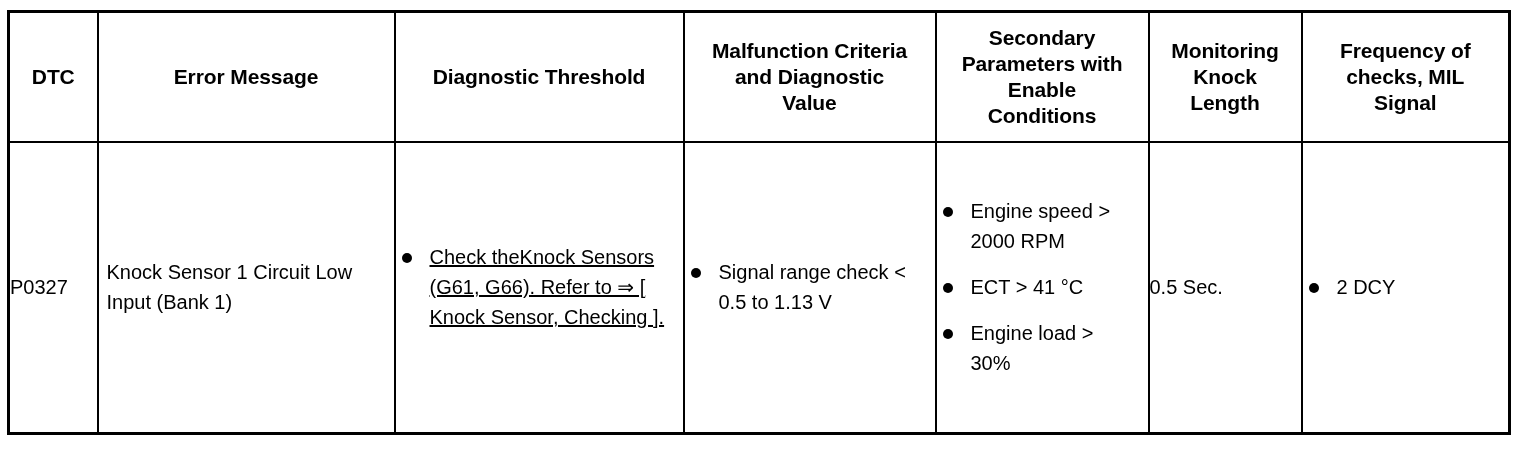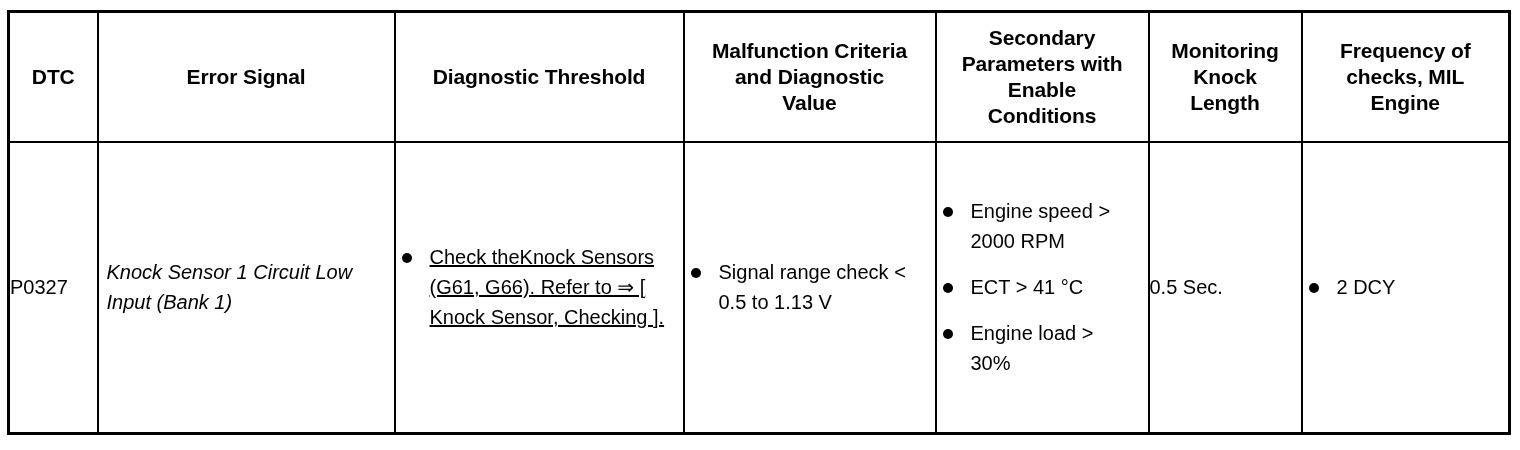--- a/index.html
+++ b/index.html
@@ -65,21 +65,21 @@
 
   
   .body-row { height: 290px; }
   .body-cell {
     font-size: 20px;
     line-height: 30px;
     font-weight: normal;
     padding: 4px 8px;
   }
   .cell-center { text-align: center; }
-  .cell-left   { text-align: left; font-style: italic; }
+  .cell-left   { text-align: left; }
 
   
   ul.bullets {
     list-style: none;
     margin: 0;
     padding: 0;
   }
   ul.bullets > li {
     position: relative;
     padding-left: 34px;
@@ -130,21 +130,21 @@
     </colgroup>
 
     <thead>
       <tr class="hdr-row">
 
         <th class="hdr-cell">
           <span class="hdr-text">DTC</span>
         </th>
 
         <th class="hdr-cell">
-          <span class="hdr-text">Error Signal</span>
+          <span class="hdr-text">Error Message</span>
         </th>
 
         <th class="hdr-cell">
           <span class="hdr-text">Diagnostic Threshold</span>
         </th>
 
         <th class="hdr-cell">
           <span class="hdr-text">Malfunction Criteria</span>
           <span class="hdr-text">and Diagnostic</span>
           <span class="hdr-text">Value</span>
@@ -159,21 +159,21 @@
 
         <th class="hdr-cell">
           <span class="hdr-text">Monitoring</span>
           <span class="hdr-text">Knock</span>
           <span class="hdr-text">Length</span>
         </th>
 
         <th class="hdr-cell">
           <span class="hdr-text">Frequency of</span>
           <span class="hdr-text">checks, MIL</span>
-          <span class="hdr-text">Engine</span>
+          <span class="hdr-text">Signal</span>
         </th>
 
       </tr>
     </thead>
 
     <tbody>
       <tr class="body-row">
 
         <td class="body-cell cell-center">
           <span class="dtc-value">P0327</span>

